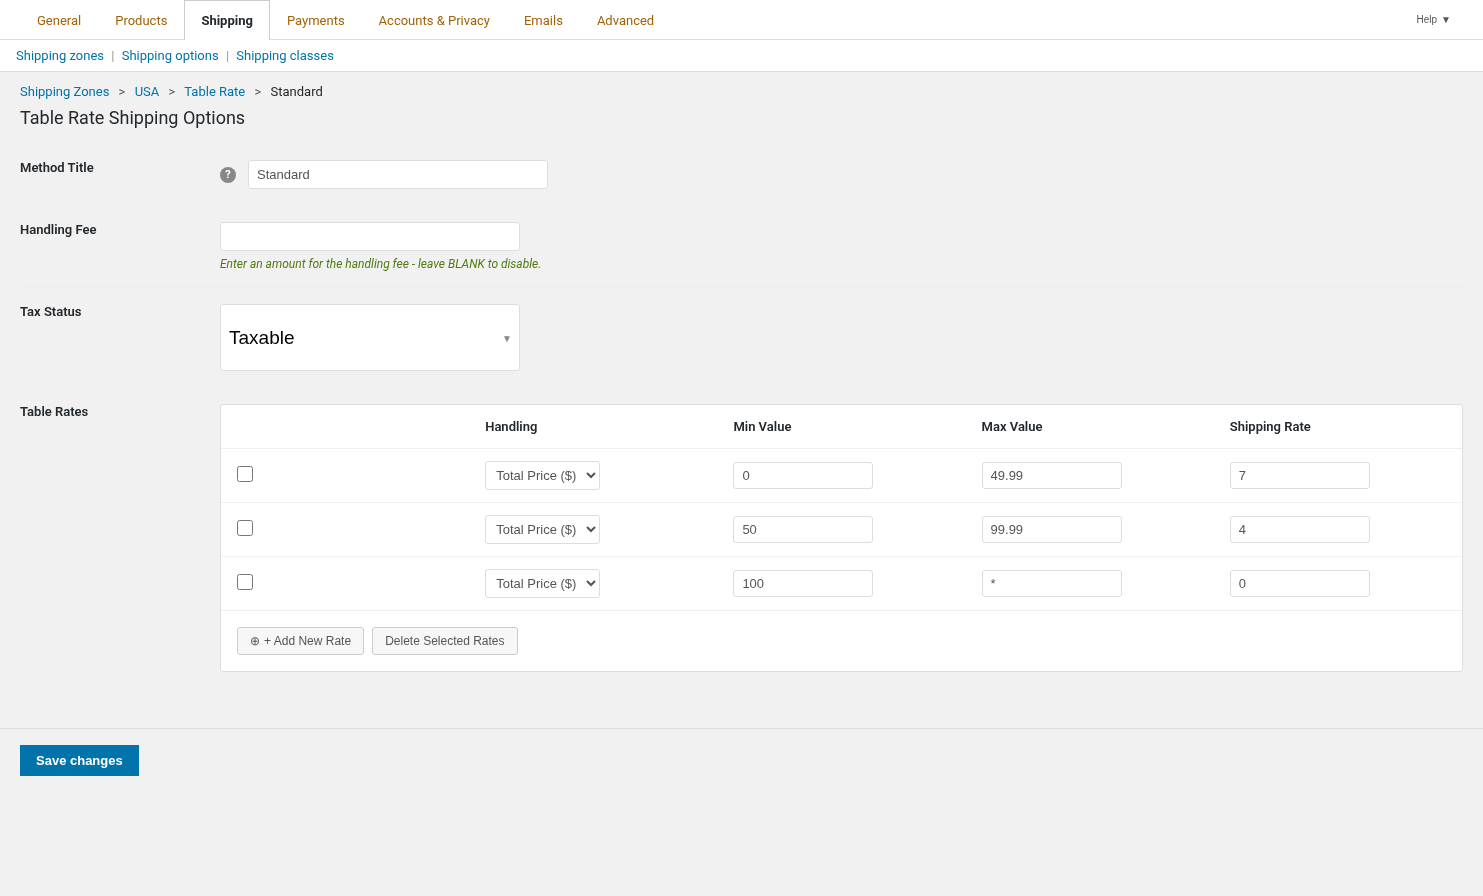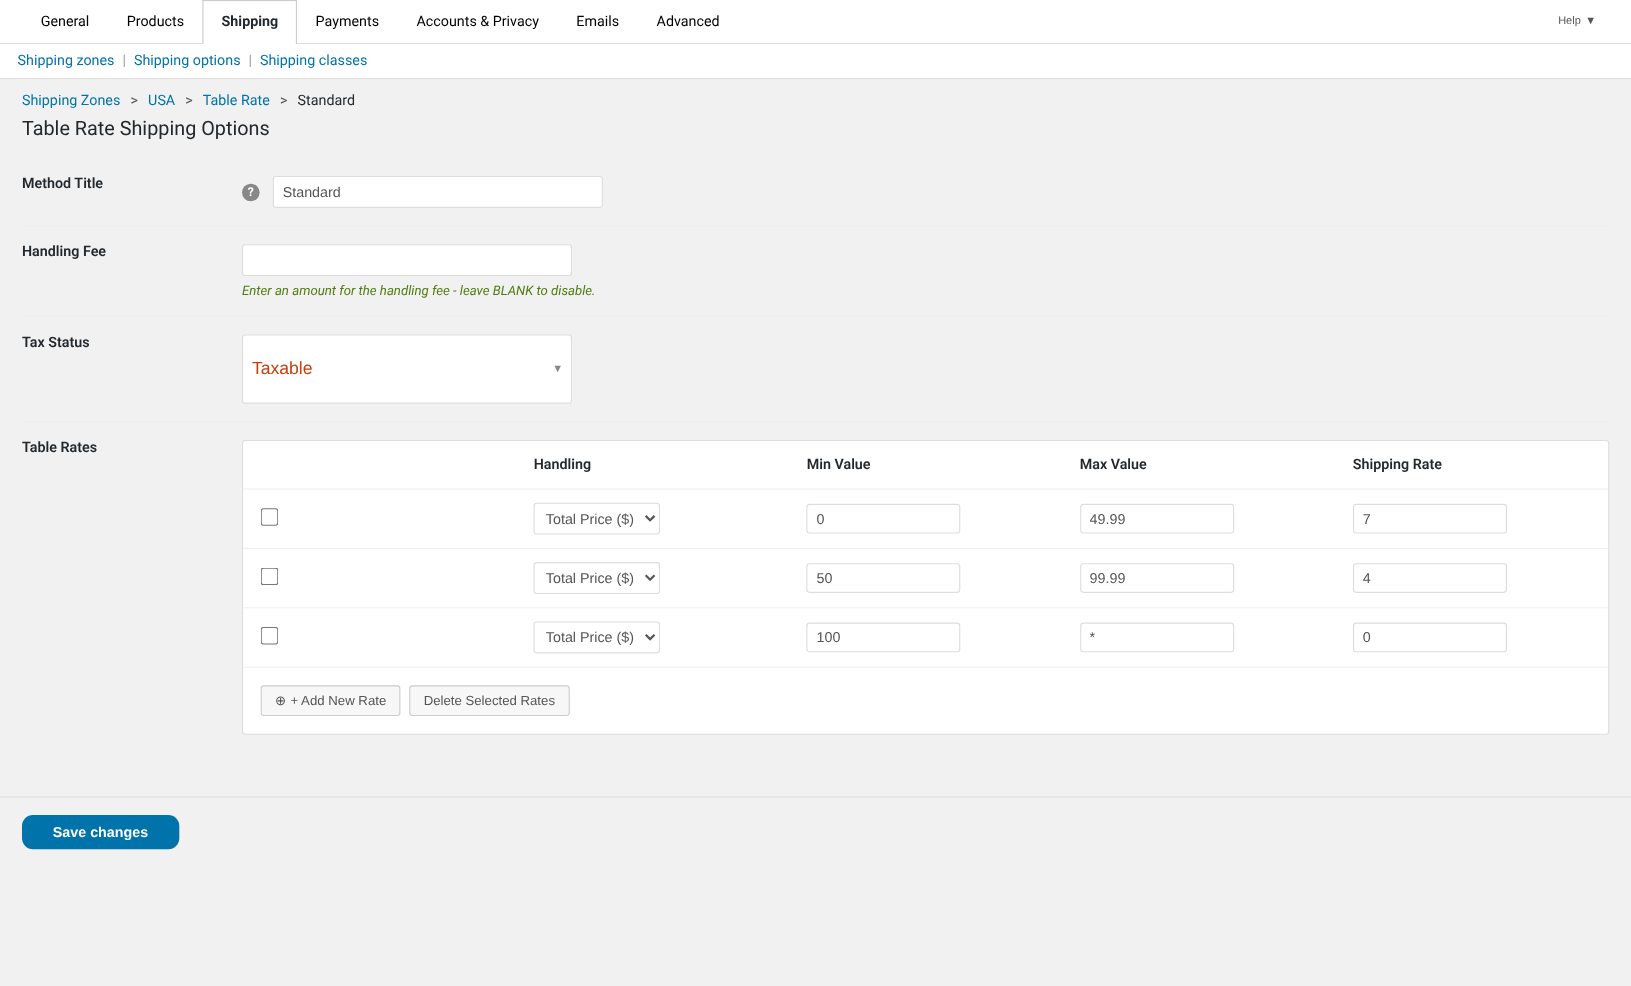--- a/index.html
+++ b/index.html
@@ -1,21 +1,21 @@
 <!DOCTYPE html>
 <html><head>
   <meta charset="utf-8">
   <style>
     * { box-sizing: border-box; margin: 0; padding: 0; }
     body { font-family: -apple-system, BlinkMacSystemFont, "Segoe UI", Roboto, sans-serif; font-size: 13px; background: #f1f1f1; color: #444; }
 
     
     .top-bar { background: #fff; border-bottom: 1px solid #ddd; padding: 0 20px; display: flex; align-items: stretch; justify-content: space-between; }
     .tabs { display: flex; align-items: stretch; }
-    .tab { padding: 12px 16px; border: 1px solid transparent; border-bottom: none; cursor: pointer; text-decoration: none; color: #000000; background: transparent; font-size: 13px; display: flex; align-items: center; margin-bottom: -1px; }
+    .tab { padding: 12px 16px; border: 1px solid transparent; border-bottom: none; cursor: pointer; text-decoration: none; color: #a16207; background: transparent; font-size: 13px; display: flex; align-items: center; margin-bottom: -1px; }
     .tab.active { background: #fff; border-color: #ccc; border-bottom-color: #fff; color: #23282d; font-weight: 700; }
     .help-btn { padding: 8px 12px; display: flex; align-items: center; gap: 4px; font-size: 10px; color: #555; cursor: pointer; border: none; background: none; }
 
     
     .sub-nav { background: #fff; border-bottom: 1px solid #ddd; padding: 8px 16px; font-size: 13px; }
     .sub-nav a { color: #0073aa; text-decoration: none; }
     .sub-nav .sep { margin: 0 4px; color: #999; }
 
     
     .breadcrumb { padding: 12px 20px 4px; font-size: 13px; }
@@ -39,21 +39,21 @@
     
     .checkbox-row { display: flex; align-items: center; gap: 8px; }
     .checkbox-row input[type="checkbox"] { width: 16px; height: 16px; }
     .checkbox-row label { font-size: 13px; color: #444; }
 
     
     .text-input { width: 300px; padding: 6px 8px; border: 1px solid #ddd; border-radius: 3px; font-size: 13px; color: #555; background: #fff; }
     .hint-text { font-size: 12px; color: #4d7c0f; font-style: italic; margin-top: 6px; }
 
     
-    .select-input { width: 300px; padding: 22px 8px; border: 1px solid #ddd; border-radius: 3px; font-size: 16px; color: #c2410c; background: #fff; appearance: none; cursor: pointer; }
+    .select-input { width: 300px; padding: 22px 8px; border: 1px solid #ddd; border-radius: 3px; font-size: 19px; color: #000000; background: #fff; appearance: none; cursor: pointer; }
     .select-wrapper { position: relative; display: inline-block; }
     .select-wrapper::after { content: "▼"; position: absolute; right: 8px; top: 50%; transform: translateY(-50%); font-size: 10px; color: #888; pointer-events: none; }
 
     
     .info-icon { display: inline-flex; align-items: center; justify-content: center; width: 16px; height: 16px; border-radius: 50%; background: #888; color: #fff; font-size: 11px; font-weight: bold; cursor: help; margin-right: 6px; }
 
     
     .rates-container { border: 1px solid #ddd; border-radius: 3px; background: #fff; padding: 0; }
     .rates-table { width: 100%; border-collapse: collapse; }
     .rates-table thead tr { border-bottom: 1px solid #eee; }
@@ -65,21 +65,21 @@
     .rate-checkbox { width: 16px; height: 16px; }
     .condition-select { padding: 5px 6px; border: 1px solid #ddd; border-radius: 3px; font-size: 13px; color: #555; background: #fff; cursor: pointer; }
     .rate-input { width: 140px; padding: 5px 8px; border: 1px solid #ddd; border-radius: 3px; font-size: 13px; color: #555; background: #fff; }
 
     
     .rates-buttons { padding: 16px; border-top: 1px solid #eee; display: flex; gap: 8px; }
     .btn-secondary { padding: 6px 12px; border: 1px solid #ccc; border-radius: 3px; background: #f7f7f7; color: #555; font-size: 12px; cursor: pointer; text-decoration: none; display: inline-flex; align-items: center; gap: 4px; }
 
     
     .save-section { padding: 16px 20px; border-top: 1px solid #ddd; background: #f1f1f1; }
-    .btn-primary { padding: 8px 28px; background: #0073aa; color: #fff; border: none; border-radius: 10px; font-size: 13px; cursor: pointer; font-weight: 600; }
+    .btn-primary { padding: 8px 16px; background: #0073aa; color: #fff; border: none; border-radius: 0; font-size: 13px; cursor: pointer; font-weight: 600; }
 
     .col-checkbox { width: 30px; }
     .col-condition { width: 160px; }
     .col-min { width: 220px; }
     .col-max { width: 220px; }
     .col-rate { width: 220px; }
   </style>
 </head>
 <body>
 

